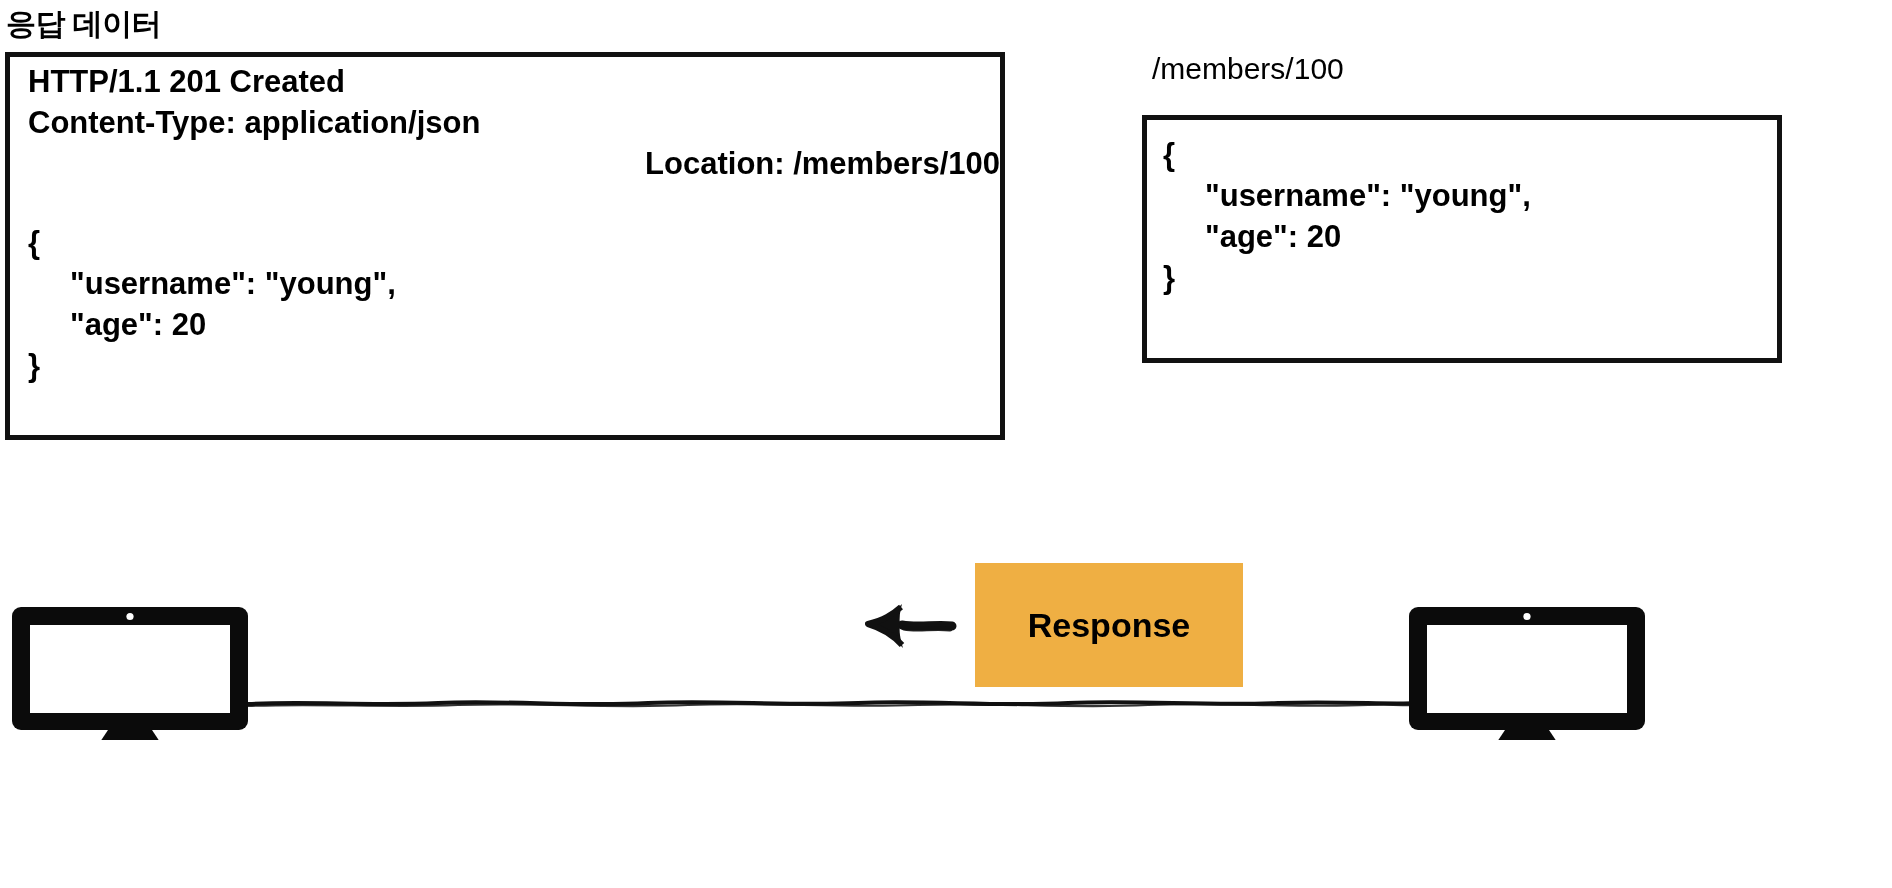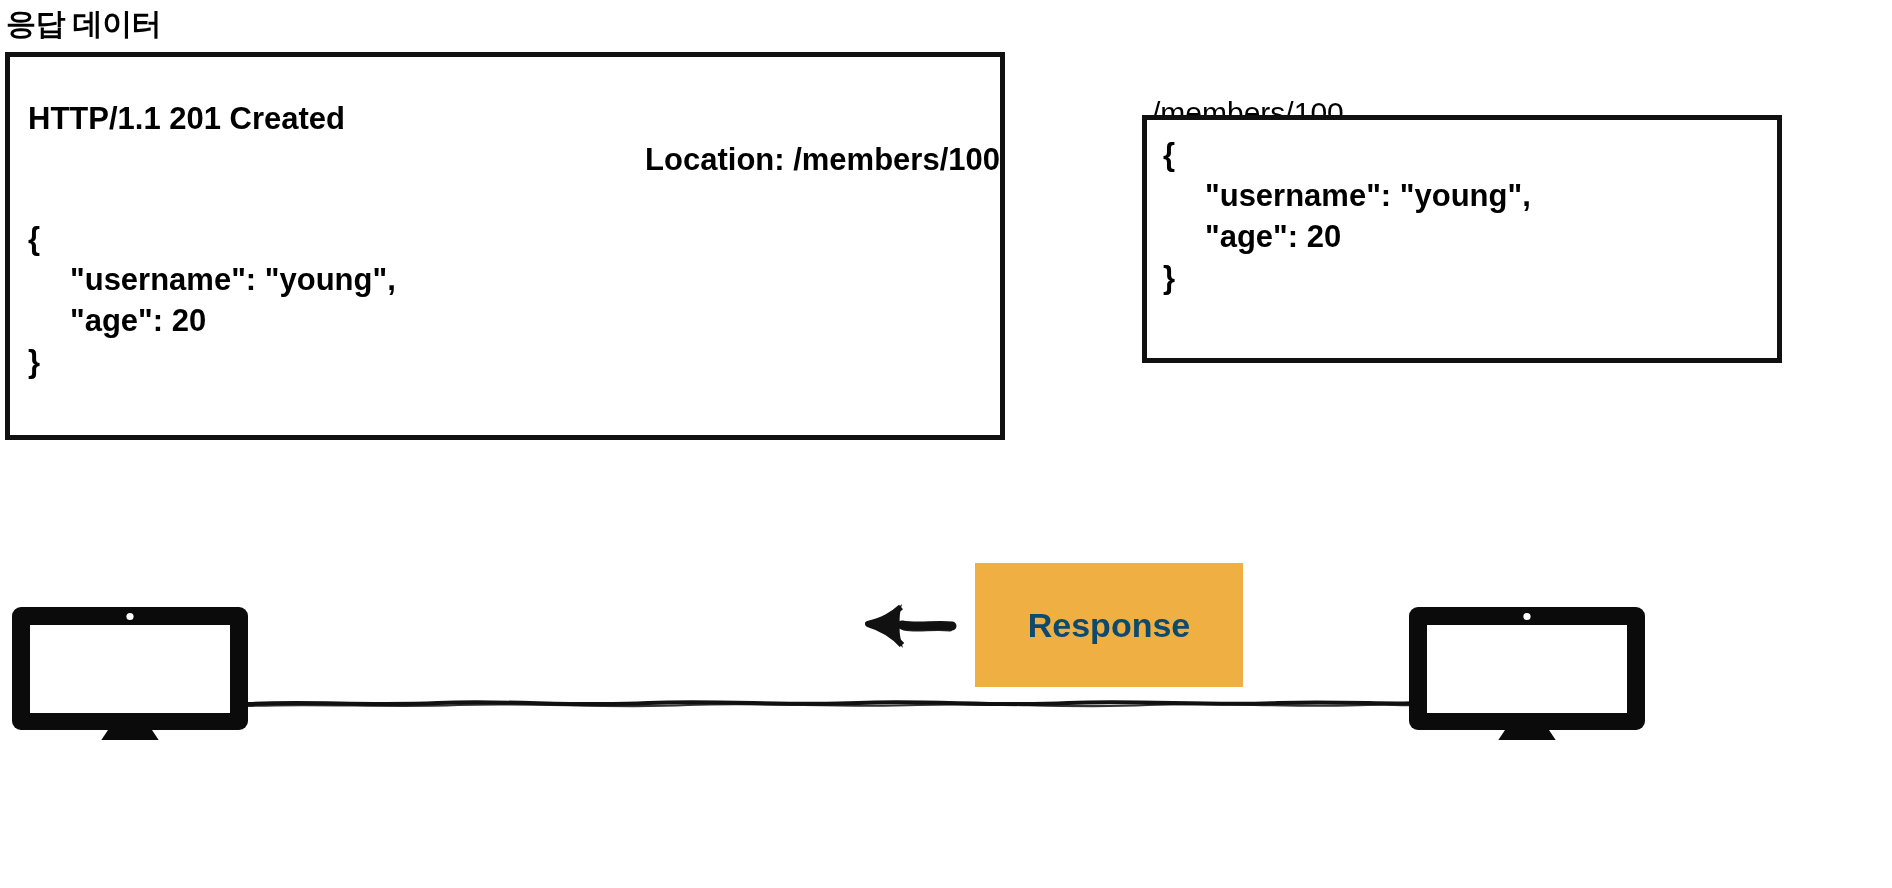--- a/index.html
+++ b/index.html
@@ -59,45 +59,44 @@
     line-height: 41px;
     color: #000000;
     white-space: pre;
   }
   .code-line.bold { font-weight: bold; text-align: right; }
   .code-line.reg  { font-weight: bold; }
   .indent { padding-left: 42px; }
   .spacer { height: 38px; }
 
   
-  #response-box-inner { padding: 32px 0 0 18px; margin-top: 9px; }
+  #response-box-inner { padding: 4px 0 0 18px; }
   
   #resource-box-inner { padding: 14px 0 0 16px; }
 
   
   .resource-label {
     position: absolute;
     font-size: 30px;
     font-weight: normal;
     color: #000000;
     white-space: nowrap;
-    margin-top: 44px;
   }
 
   
   .chip {
     position: absolute;
     display: flex;
     align-items: center;
     justify-content: center;
   }
   .chip-text {
     font-size: 34px;
     font-weight: bold;
-    color: #0c4a6e;
+    color: #000000;
     white-space: nowrap;
   }
 
   
   .monitor { position: absolute; }
   .monitor svg { display: block; }
 
   
   .node-label {
     position: absolute;
@@ -123,20 +122,21 @@
   <div class="section-title">응답 데이터</div>
 
   <div class="sketch-box" id="response-box" style="left:5px; top:52px; width:1000px; height:388px;">
     <div class="edge top"></div>
     <div class="edge bottom"></div>
     <div class="edge left"></div>
     <div class="edge right"></div>
 
     <div class="box-inner" id="response-box-inner">
       <div class="code-line reg">HTTP/1.1 201 Created</div>
+      <div class="code-line reg">Content-Type: application/json</div>
       <div class="code-line bold">Location: /members/100</div>
 
       <div class="spacer"></div>
 
       <div class="code-line reg">{</div>
       <div class="code-line reg indent">"username": "young",</div>
       <div class="code-line reg indent">"age": 20</div>
       <div class="code-line reg">}</div>
     </div>
   </div>

